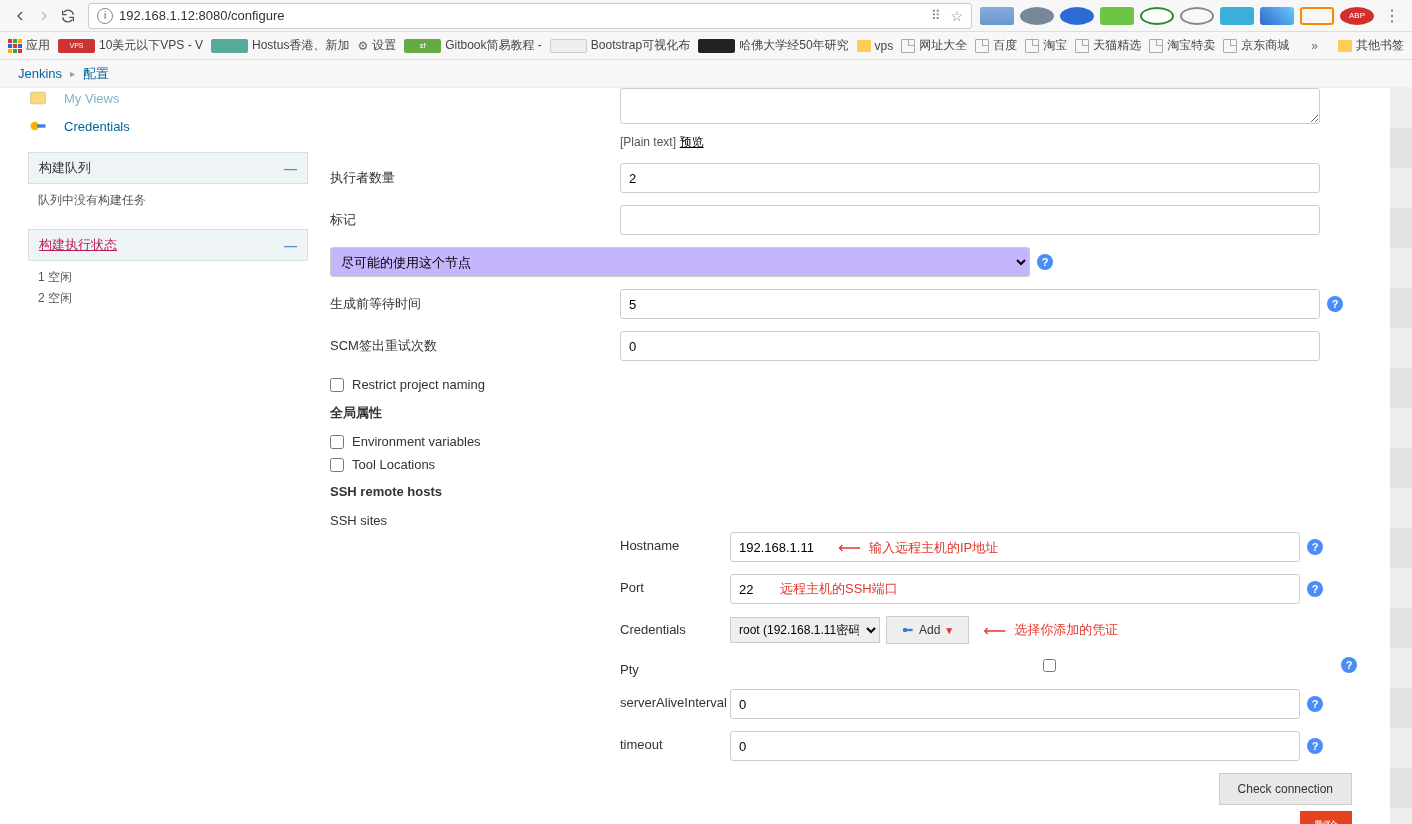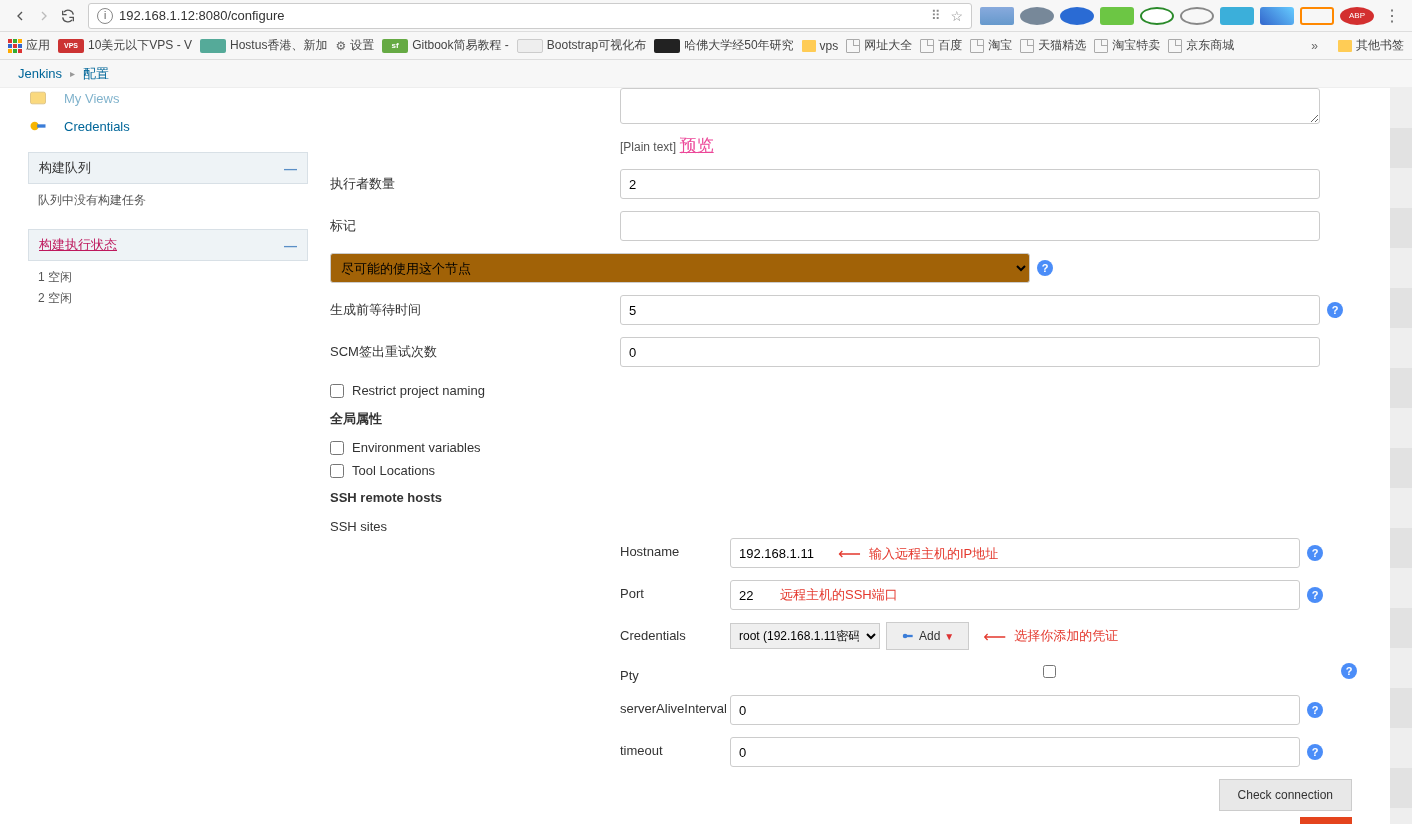--- a/index.html
+++ b/index.html
@@ -13,21 +13,21 @@
 .url-bar { flex: 1; height: 26px; border: 1px solid #ccc; border-radius: 3px; margin: 0 8px; display: flex; align-items: center; padding: 0 8px; background: #fff; }
 .url-info { width: 16px; height: 16px; border: 1px solid #888; border-radius: 50%; display: flex; align-items: center; justify-content: center; font-size: 10px; color: #555; margin-right: 6px; }
 .url-text { flex: 1; font-size: 13px; color: #333; }
 .url-star { color: #888; font-size: 14px; margin-left: 4px; }
 .ext-icons { display: flex; gap: 6px; align-items: center; }
 .ext-icon { width: 34px; height: 18px; border-radius: 2px; }
 
 
 .bookmarks-bar { height: 28px; display: flex; align-items: center; padding: 0 8px; border-bottom: 1px solid #ddd; font-size: 12px; gap: 8px; background: #f7f7f7; }
 .bm-item { display: flex; align-items: center; gap: 4px; color: #444; cursor: pointer; white-space: nowrap; }
-.bm-icon { width: 26px; height: 14px; border-radius: 2px; display: inline-block; font-weight: bold; }
+.bm-icon { width: 37px; height: 14px; border-radius: 2px; display: inline-block; }
 .bm-apps { display: grid; grid-template-columns: repeat(3,4px); grid-template-rows: repeat(3,4px); gap: 1px; }
 .bm-apps span { background: #d33; width:4px; height:4px; }
 .bm-apps span:nth-child(2){background:#3a3;} .bm-apps span:nth-child(3){background:#fa0;}
 .bm-apps span:nth-child(4){background:#36c;} .bm-apps span:nth-child(6){background:#36c;}
 .bm-apps span:nth-child(5){background:#d33;} .bm-apps span:nth-child(7){background:#fa0;}
 .bm-apps span:nth-child(8){background:#3a3;} .bm-apps span:nth-child(9){background:#d33;}
 .bm-chev { color: #666; margin-left: auto; }
 .bm-file { width: 14px; height: 14px; border: 1px solid #aaa; border-radius: 1px; position: relative; }
 .bm-file::after { content:''; position:absolute; top:0; right:0; width:5px; height:5px; background:#f7f7f7; border-left:1px solid #aaa; border-bottom:1px solid #aaa; }
 .bm-folder { width:14px; height:12px; background:#fc5; border-radius:1px; }
@@ -50,40 +50,40 @@
 .exec-list { list-style: none; padding: 6px 10px; }
 .exec-list li { padding: 2px 0; font-size: 12px; color: #555; }
 
 
 .content { flex: 1; padding: 0 20px 40px 10px; overflow-y: auto; position: relative; }
 .form-row { display: flex; align-items: flex-start; margin-bottom: 12px; }
 .form-label { width: 290px; padding-top: 6px; font-size: 13px; color: #333; }
 .form-control { flex: 1; display: flex; align-items: center; gap: 6px; }
 .form-input { width: 100%; max-width: 700px; height: 30px; border: 1px solid #ccc; border-radius: 3px; padding: 0 8px; font-size: 13px; background:#fff; }
 .form-textarea { width: 700px; height: 36px; border: 1px solid #ccc; border-radius: 3px; resize: both; }
-.form-select { width: 700px; height: 30px; border: 1px solid #ccc; border-radius: 3px; padding: 0 6px; font-size: 13px; background:#a16207; }
+.form-select { width: 700px; height: 30px; border: 1px solid #ccc; border-radius: 3px; padding: 0 6px; font-size: 13px; background:#c4b5fd; }
 .help { width: 18px; height: 18px; flex-shrink: 0; }
 .help svg { width:18px; height:18px; }
 .section-title { font-weight: bold; font-size: 13px; margin: 8px 0; }
 .checkbox-row { display: flex; align-items: center; gap: 8px; padding: 4px 0 4px 0; font-size: 13px; color: #333; }
 .checkbox-row input { width: 14px; height: 14px; }
 .sub-form { margin-left: 290px; }
 .sub-row { display: flex; align-items: flex-start; margin-bottom: 12px; }
 .sub-label { width: 110px; padding-top: 6px; font-size: 13px; color: #333; }
 .sub-control { flex: 1; display: flex; align-items: center; gap: 6px; position: relative; }
 .sub-input { width: 570px; height: 30px; border: 1px solid #ccc; border-radius: 3px; padding: 12px 8px; font-size: 13px; }
 .sub-select { height: 26px; border: 1px solid #ccc; padding: 0 4px; font-size: 12px; }
 .btn { height: 28px; padding: 0 14px; border: 1px solid #ccc; background: #eee; font-size: 12px; color: #333; cursor: pointer; }
 .btn-addcred { display: inline-flex; align-items: center; gap: 4px; }
 .btn-addcred .key-ico { width: 14px; height: 14px; }
 .btn-danger { background: #e4441d; color: #fff; border: none; height: 30px; }
 .btn-check { background: #e8e8e8; border: 1px solid #ccc; height: 32px; padding: 0 18px; }
 .arrow-note { color: #e4392e; font-size: 13px; display: inline-flex; align-items: center; }
 .arrow { color: #e4392e; font-size: 16px; margin: 0 8px; }
-.plain-link { color: #ec4899; text-decoration: underline; font-size: 17px; }
+.plain-link { color: #000000; text-decoration: underline; font-size: 12px; }
 .right-actions { display: flex; justify-content: flex-end; gap: 10px; margin: 6px 0; padding-right: 40px; }
 .right-stripe { position: absolute; right: 0; top: 0; width: 22px; height: 100%; background: repeating-linear-gradient(#eee,#eee 40px,#e2e2e2 40px,#e2e2e2 80px); }
 </style>
 </head>
 <body>
 
 <div class="browser-toolbar">
   <div class="nav-btn">
       <svg viewBox="0 0 24 24" fill="none" stroke="#555" stroke-width="2">
         <path d="M15 18l-6-6 6-6"></path>

